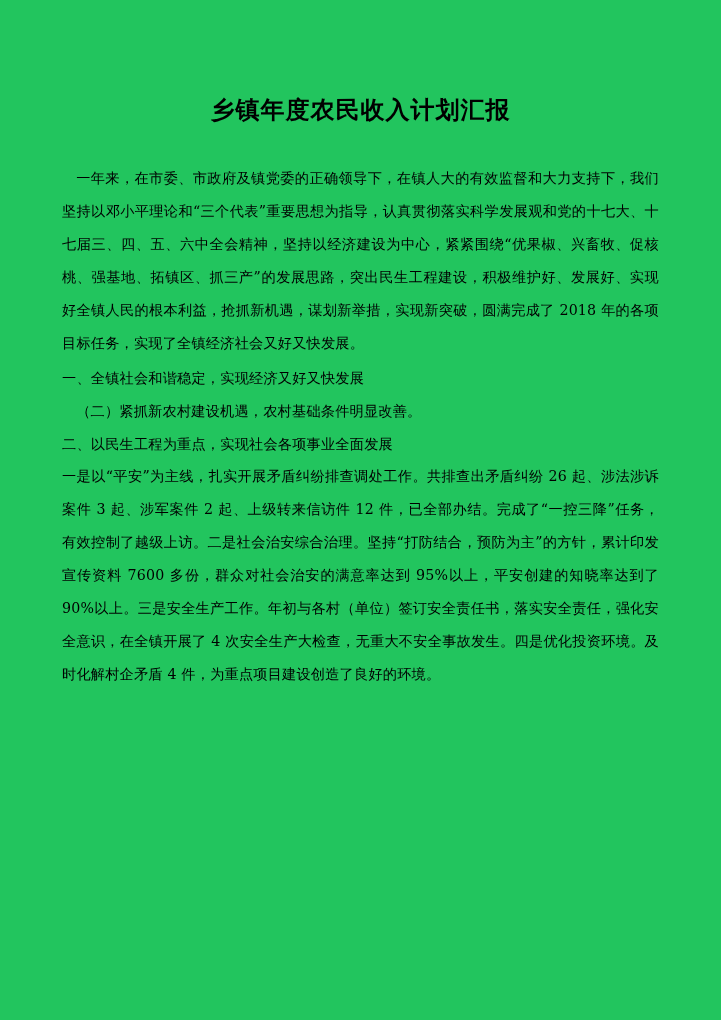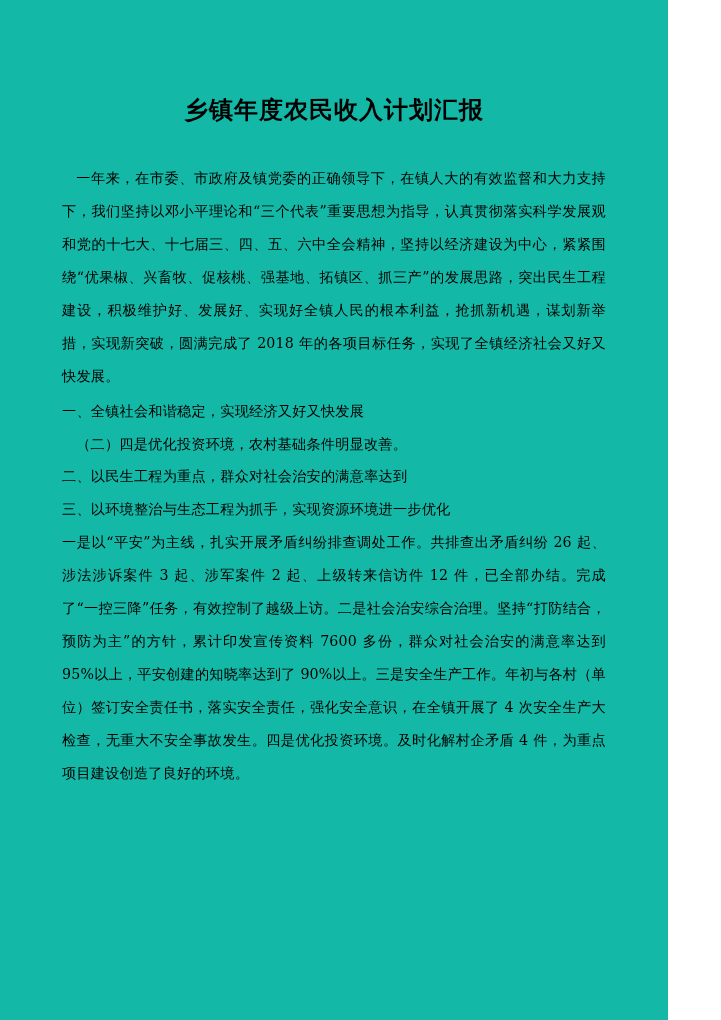--- a/index.html
+++ b/index.html
@@ -9,24 +9,24 @@
   }
   body {
     width: 721px;
     height: 1020px;
     font-family: "DejaVu Serif", "Liberation Serif", serif;
     color: #000000;
     overflow: hidden;
   }
   .page {
     box-sizing: border-box;
-    width: 668px;
+    width: 721px;
     height: 1020px;
     padding: 74px 62px 40px 62px;
-    background: #14b8a6;
+    background: #22c55e;
     position: relative;
   }
   .doc-title {
     text-align: center;
     font-size: 24px;
     font-weight: bold;
     letter-spacing: 1px;
     margin: 18px 0 34px 0;
     line-height: 1.5;
     font-family: "DejaVu Serif", "Liberation Serif", serif;
@@ -50,22 +50,21 @@
 <body>
 
 <div class="page">
 
   <h1 class="doc-title">乡镇年度农民收入计划汇报</h1>
 
   <p class="para indent body-block">一年来，在市委、市政府及镇党委的正确领导下，在镇人大的有效监督和大力支持下，我们坚持以邓小平理论和“三个代表”重要思想为指导，认真贯彻落实科学发展观和党的十七大、十七届三、四、五、六中全会精神，坚持以经济建设为中心，紧紧围绕“优果椒、兴畜牧、促核桃、强基地、拓镇区、抓三产”的发展思路，突出民生工程建设，积极维护好、发展好、实现好全镇人民的根本利益，抢抓新机遇，谋划新举措，实现新突破，圆满完成了 2018 年的各项目标任务，实现了全镇经济社会又好又快发展。</p>
 
   <p class="para">一、全镇社会和谐稳定，实现经济又好又快发展</p>
 
-  <p class="para indent">（二）四是优化投资环境，农村基础条件明显改善。</p>
+  <p class="para indent">（二）紧抓新农村建设机遇，农村基础条件明显改善。</p>
 
-  <p class="para">二、以民生工程为重点，群众对社会治安的满意率达到</p>
+  <p class="para">二、以民生工程为重点，实现社会各项事业全面发展</p>
 
-  <p class="para">三、以环境整治与生态工程为抓手，实现资源环境进一步优化</p>
 
 
   <p class="para body-block">一是以“平安”为主线，扎实开展矛盾纠纷排查调处工作。共排查出矛盾纠纷 26 起、涉法涉诉案件 3 起、涉军案件 2 起、上级转来信访件 12 件，已全部办结。完成了“一控三降”任务，有效控制了越级上访。二是社会治安综合治理。坚持“打防结合，预防为主”的方针，累计印发宣传资料 7600 多份，群众对社会治安的满意率达到 95%以上，平安创建的知晓率达到了 90%以上。三是安全生产工作。年初与各村（单位）签订安全责任书，落实安全责任，强化安全意识，在全镇开展了 4 次安全生产大检查，无重大不安全事故发生。四是优化投资环境。及时化解村企矛盾 4 件，为重点项目建设创造了良好的环境。</p>
 
 </div>
 
 </body></html>

